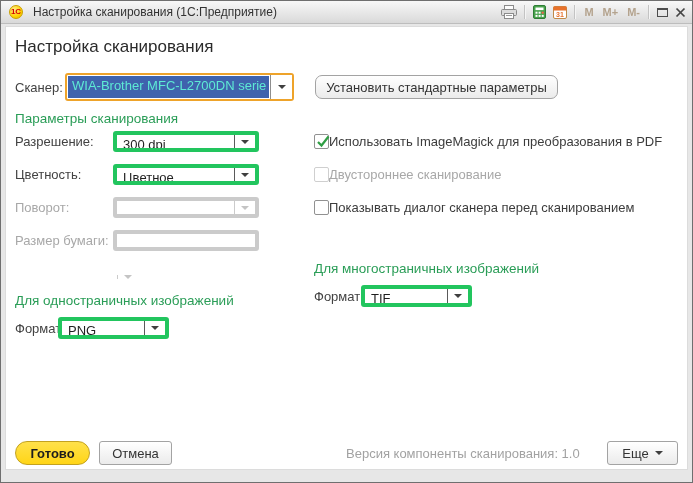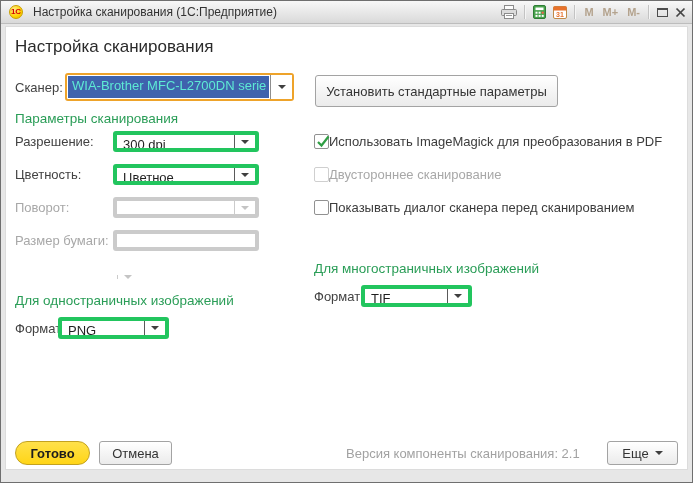--- a/index.html
+++ b/index.html
@@ -110,21 +110,21 @@
 
     <div class="abs page-title" style="left:9px;top:10px;">Настройка сканирования</div>
 
     <div class="abs lbl" style="left:9px;top:53px;">Сканер:</div>
     <div class="abs focus-ring" style="left:59px;top:46px;width:229px;height:28px;">
       <div class="sel">WIA-Brother MFC-L2700DN serie</div>
       <div class="arrow-btn">
           <span class="tri"></span>
         </div>
     </div>
-    <button class="abs btn" style="left:309px;top:48px;width:243px;height:32px;">Установить стандартные параметры</button>
+    <button class="abs btn" style="left:309px;top:48px;width:243px;height:24px;border-radius:7px;">Установить стандартные параметры</button>
 
     <div class="abs green-h" style="left:9px;top:84px;">Параметры сканирования</div>
 
     <div class="abs lbl" style="left:9px;top:107px;">Разрешение:</div>
     <div class="abs combo" style="left:107px;top:104px;width:146px;height:21px;">
       <div class="val">300 dpi</div>
       <div class="arrow-btn">
           <span class="tri"></span>
         </div>
     </div>
@@ -185,20 +185,20 @@
     <div class="abs lbl" style="left:9px;top:294px;">Формат:</div>
     <div class="abs combo" style="left:52px;top:290px;width:111px;height:22px;">
       <div class="val">PNG</div>
       <div class="arrow-btn">
           <span class="tri"></span>
         </div>
     </div>
 
     <button class="abs btn btn-done" style="left:9px;top:414px;width:75px;height:24px;">Готово</button>
     <button class="abs btn" style="left:93px;top:414px;width:73px;height:24px;">Отмена</button>
-    <div class="abs version" style="left:340px;top:419px;">Версия компоненты сканирования: 2.1</div>
+    <div class="abs version" style="left:340px;top:419px;">Версия компоненты сканирования: 1.0</div>
     <button class="abs btn" style="left:601px;top:414px;width:71px;height:24px;">
       <span>Еще</span>
       <span class="tri"></span>
     </button>
 
   </div>
 </div>
 
 </body></html>

